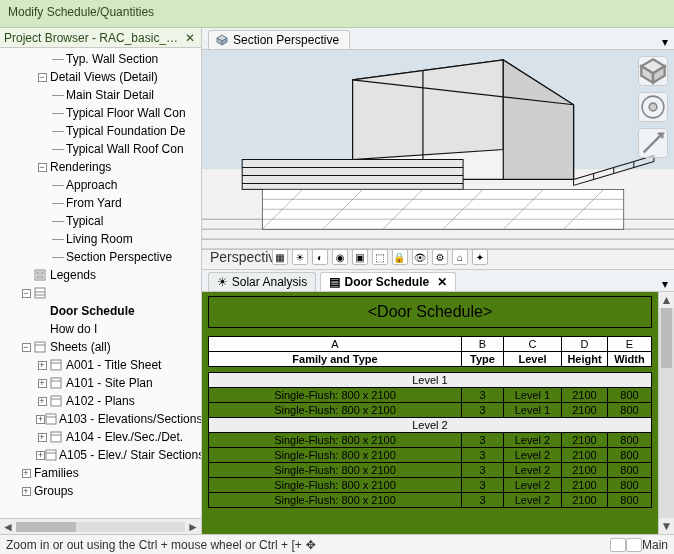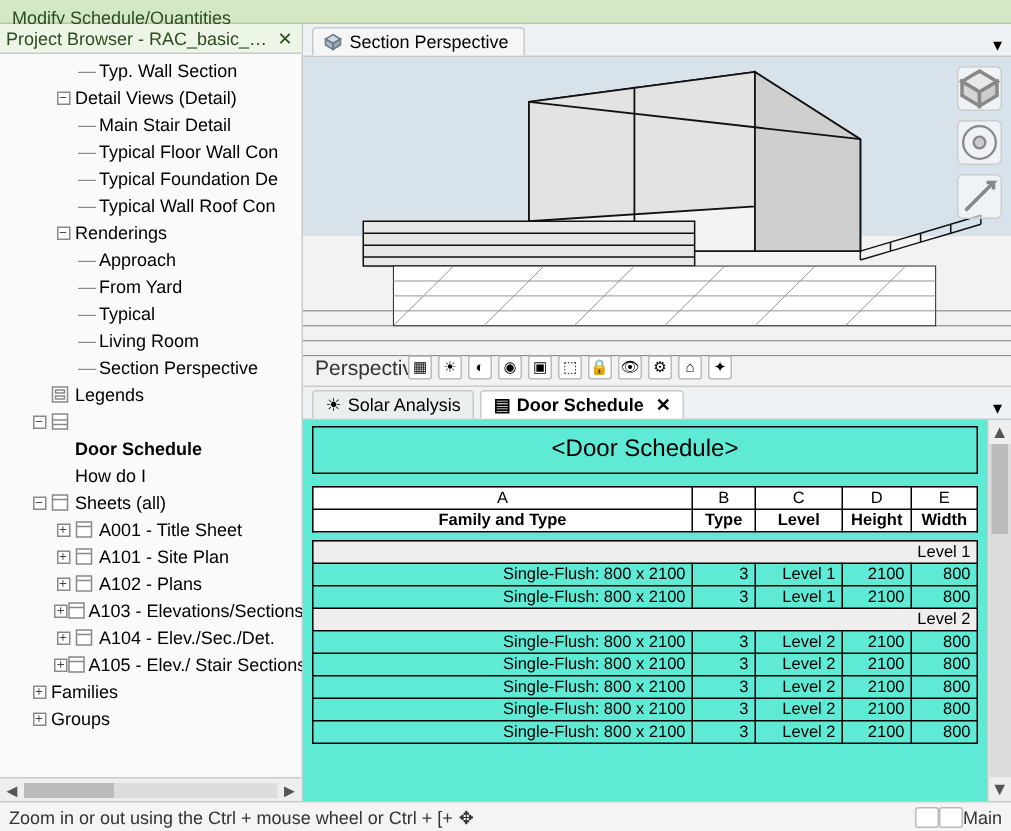--- a/index.html
+++ b/index.html
@@ -1,19 +1,19 @@
 <!DOCTYPE html>
 <html><head>
 <meta charset="utf-8">
 <style>
   * { box-sizing: border-box; margin: 0; padding: 0; font-family: "Segoe UI", Tahoma, sans-serif; font-size: 12px; }
   body { width: 674px; height: 554px; background: #f0f0f0; overflow: hidden; display: flex; flex-direction: column; }
 
   
-  .title-bar { background: #d4e8c6; height: 16px; line-height: 24px; padding-left: 8px; color: #2e4a1f; font-weight: 500; border-bottom: 1px solid #b5cba6; }
+  .title-bar { background: #d4e8c6; height: 28px; line-height: 24px; padding-left: 8px; color: #2e4a1f; font-weight: 500; border-bottom: 1px solid #b5cba6; }
 
   
   .main { flex: 1; display: flex; overflow: hidden; }
 
   
   .browser { width: 202px; border-right: 1px solid #c9c9c9; display: flex; flex-direction: column; background: #fafafa; }
   .panel-header { height: 20px; background: #edf5e6; border-bottom: 1px solid #c9c9c9; display: flex; align-items: center; padding: 0 4px; color: #2e4a1f; font-weight: 500; }
   .panel-header .title { flex: 1; white-space: nowrap; overflow: hidden; text-overflow: ellipsis; }
   .panel-header .x { width: 14px; text-align: center; cursor: pointer; }
   .tree { flex: 1; overflow: auto; padding: 2px 0; }
@@ -48,25 +48,25 @@
   .viewport .nav-stack { position:absolute; right:6px; top:6px; display:flex; flex-direction:column; gap:6px; }
   .viewport .nav-stack .nvi { width:30px; height:30px; border:1px solid #ccc; background:rgba(255,255,255,0.6); border-radius:4px; display:flex; align-items:center; justify-content:center; }
 
   .sched-tabbar { height:22px; background:#eef2f5; border-bottom:1px solid #c9c9c9; display:flex; align-items:flex-end; padding-left:6px; }
   .sched-tabbar .tab { padding:2px 8px; border:1px solid #c9c9c9; border-bottom:none; border-radius:3px 3px 0 0; margin-right:4px; display:flex; align-items:center; gap:4px; background:#ecefef; }
   .sched-tabbar .tab.active { background:#fff; font-weight:700; }
   .sched-tabbar .tab .x { margin-left:4px; cursor:pointer; }
   .sched-tabbar .spacer { flex:1; }
   .sched-tabbar .dd { width:18px; text-align:center; cursor:pointer; }
 
-  .sched-area { flex:1; display:flex; overflow:hidden; background:#5eead4; }
+  .sched-area { flex:1; display:flex; overflow:hidden; background:#4d7c0f; }
   .sched-scroll { flex:1; overflow:auto; }
   .sched-title { text-align:center; padding:6px; font-size:16px; border:1px solid #000; margin:4px 6px 8px 6px; }
   table.sched { border-collapse:collapse; margin:0 6px 6px 6px; width: calc(100% - 12px); }
-  table.sched th, table.sched td { border:1px solid #000; padding:1px 4px; font-size:11px; text-align:right; }
+  table.sched th, table.sched td { border:1px solid #000; padding:1px 4px; font-size:11px; text-align:center; }
   table.sched th { text-align:center; font-weight:700; background:#fff; }
   table.sched th.letter { font-weight:400; background:#fff; }
   table.sched tr.group td { background:#eee; font-weight:400; border:1px solid #000; }
   table.sched .colA { width:auto; }
   table.sched .colB { width:42px; }
   table.sched .colC { width:58px; }
   table.sched .colD { width:46px; }
   table.sched .colE { width:44px; }
 
   .vscroll { width:16px; background:#eee; border-left:1px solid #c9c9c9; position:relative; }

